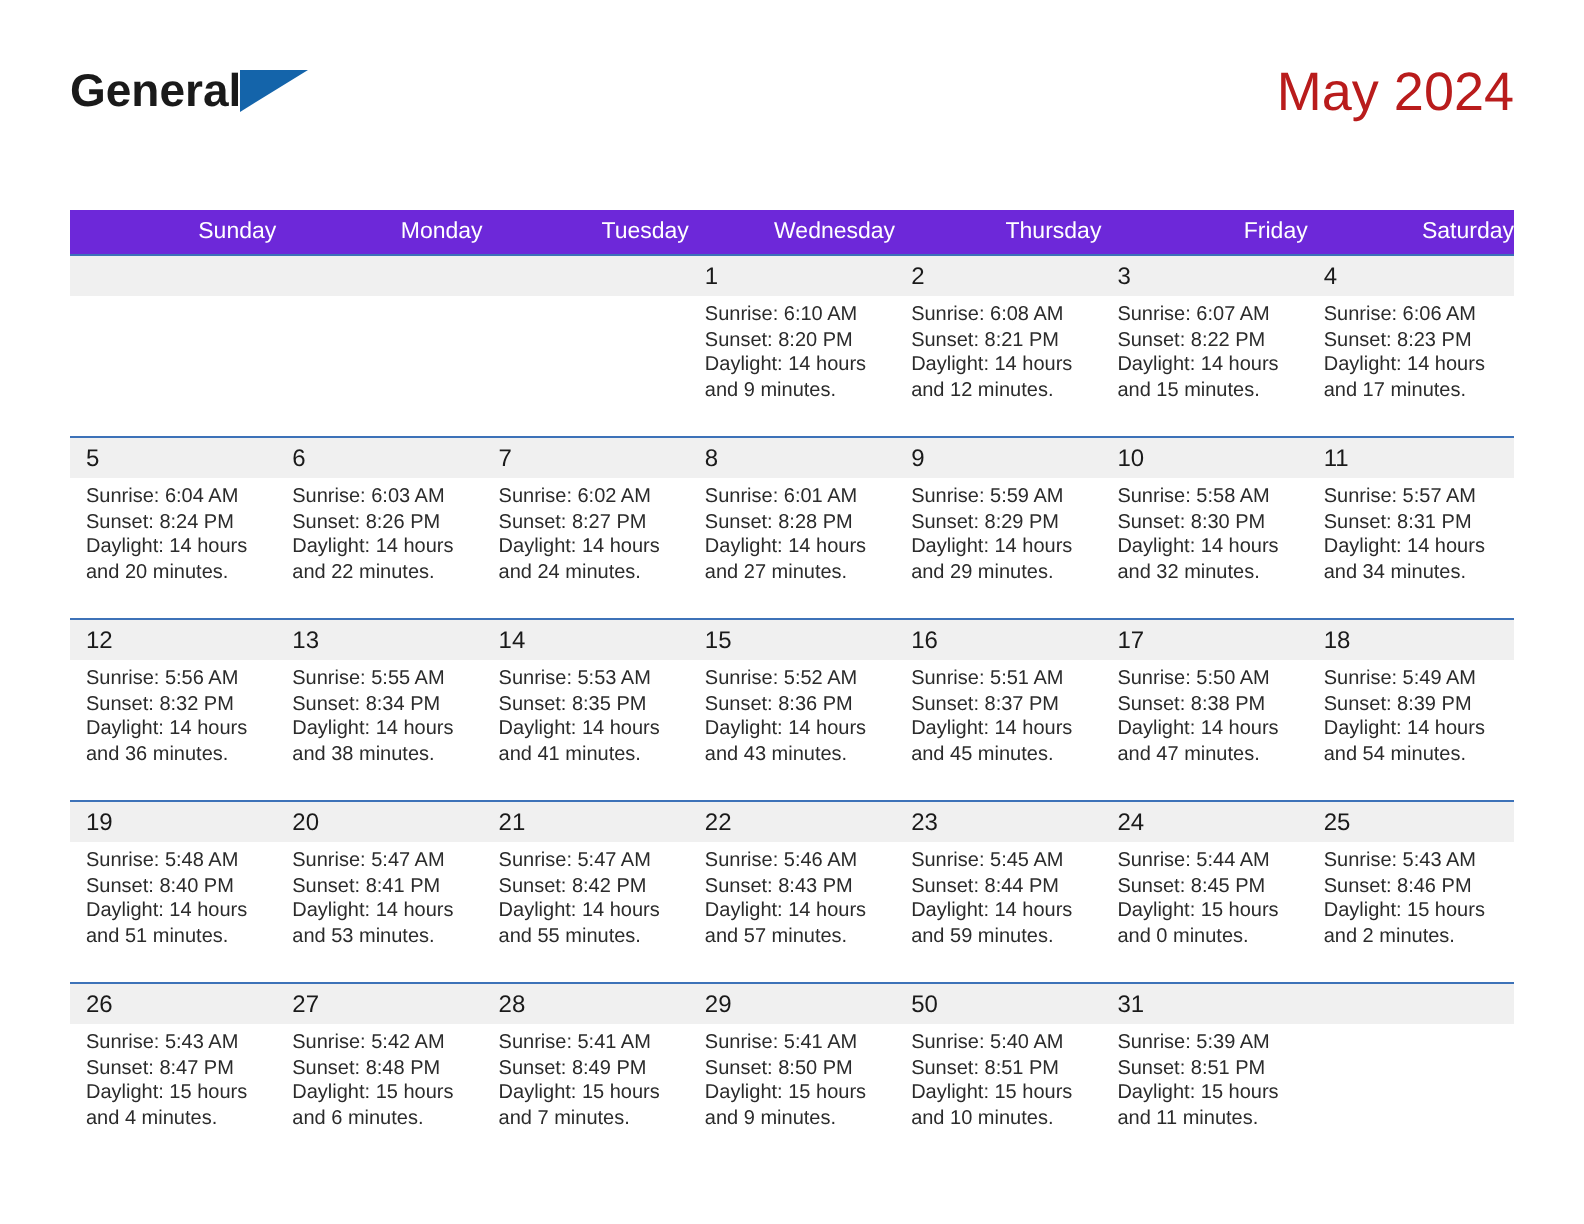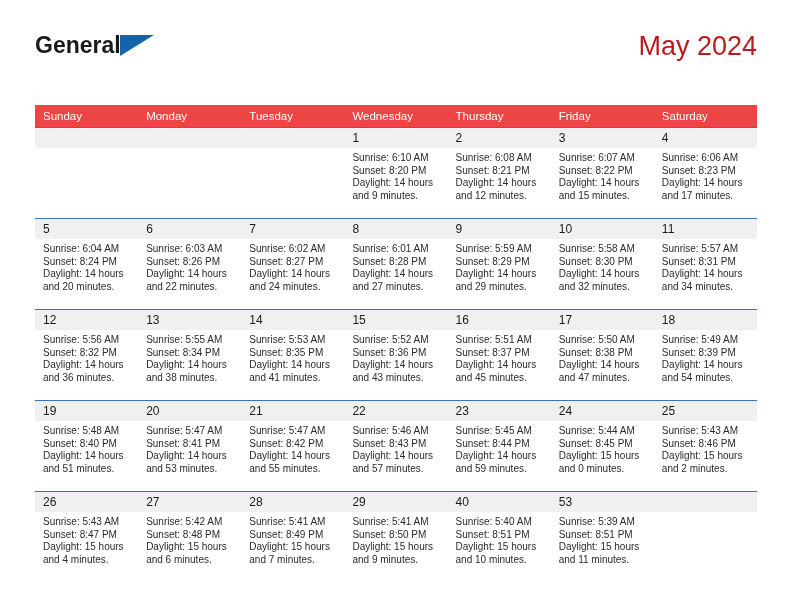--- a/index.html
+++ b/index.html
@@ -82,25 +82,25 @@
   
   .calendar {
     position: absolute;
     left: 35px;
     top: 105px;
     width: 722px;
     border-collapse: collapse;
     table-layout: fixed;
   }
   .calendar th {
-    background: #ef4444;
+    background: #6d28d9;
     color: #ffffff;
     font-size: 11.5px;
     font-weight: normal;
-    text-align: left;
+    text-align: right;
     padding: 5px 0 5px 8px;
     height: 11px;
     border: none;
     margin-left: 22px;
   }
   .week-row {
     border-top: 1.3px solid #3d72b8;
   }
   .calendar td {
     vertical-align: top;
@@ -503,32 +503,32 @@
             <div class="day-info">
               <div>Sunrise: 5:41 AM</div>
               <div>Sunset: 8:50 PM</div>
               <div>Daylight: 15 hours</div>
               <div>and 9 minutes.</div>
             </div>
           </div>
         </td>
         <td>
           <div class="cell-inner">
-            <div class="day-num">40</div>
+            <div class="day-num">50</div>
             <div class="day-info">
               <div>Sunrise: 5:40 AM</div>
               <div>Sunset: 8:51 PM</div>
               <div>Daylight: 15 hours</div>
               <div>and 10 minutes.</div>
             </div>
           </div>
         </td>
         <td>
           <div class="cell-inner">
-            <div class="day-num">53</div>
+            <div class="day-num">31</div>
             <div class="day-info">
               <div>Sunrise: 5:39 AM</div>
               <div>Sunset: 8:51 PM</div>
               <div>Daylight: 15 hours</div>
               <div>and 11 minutes.</div>
             </div>
           </div>
         </td>
         <td>
           <div class="cell-inner">

